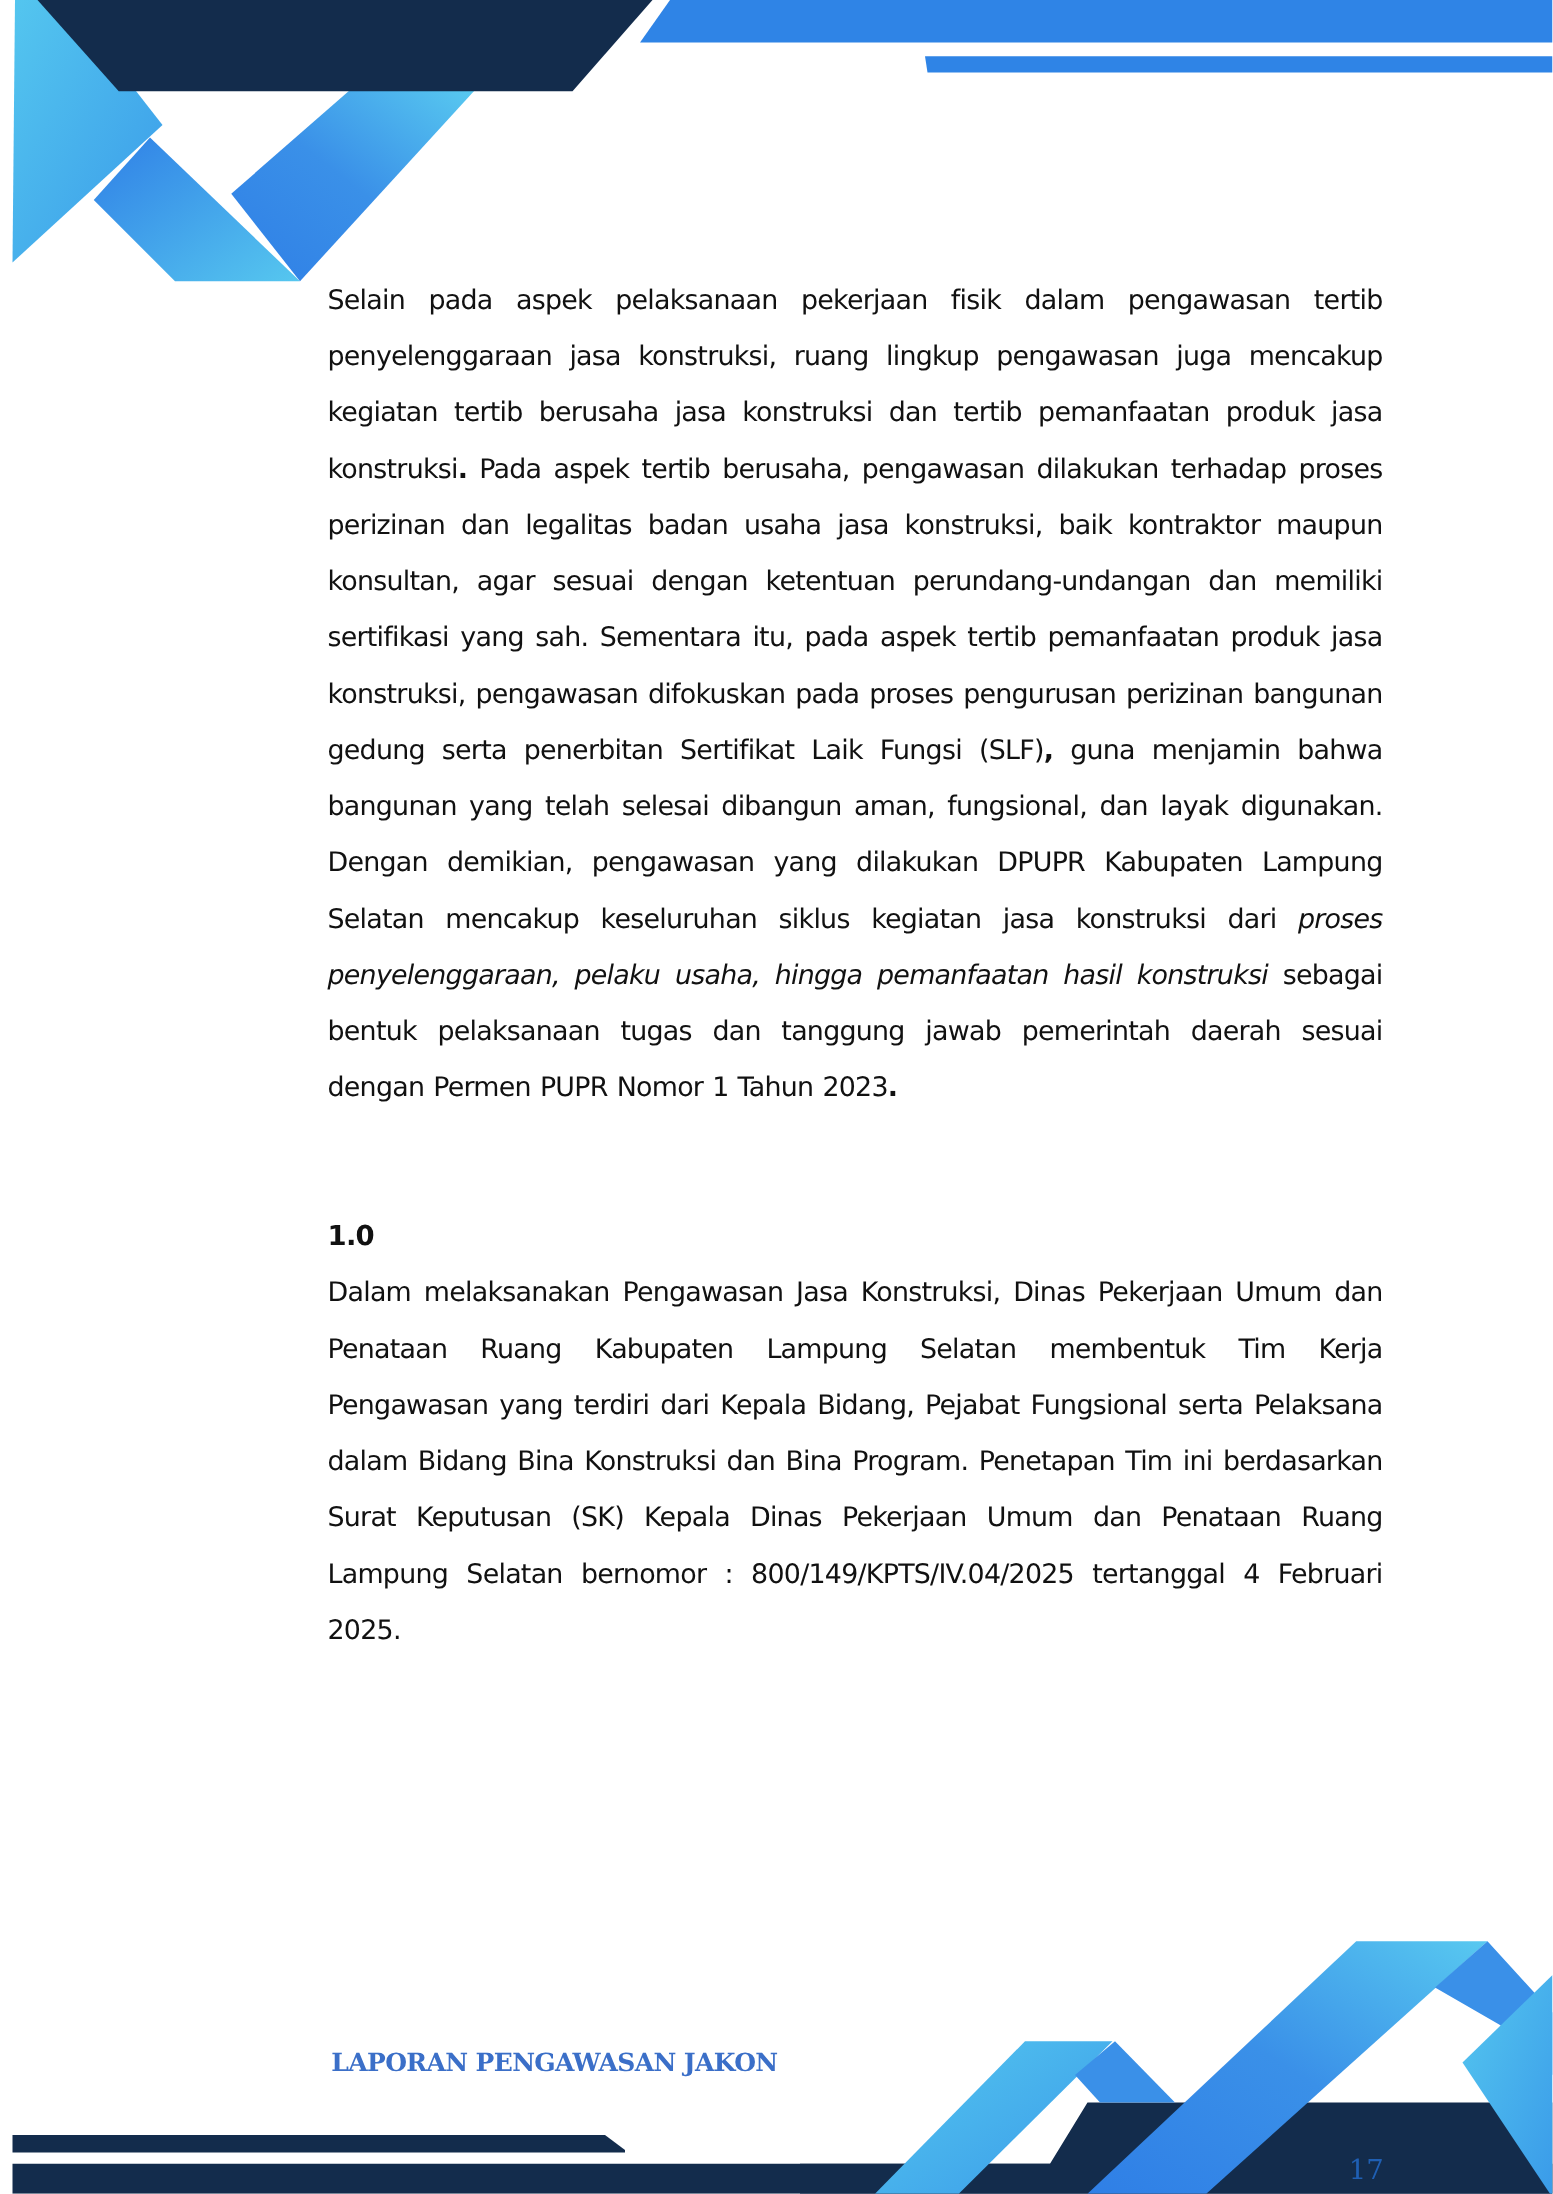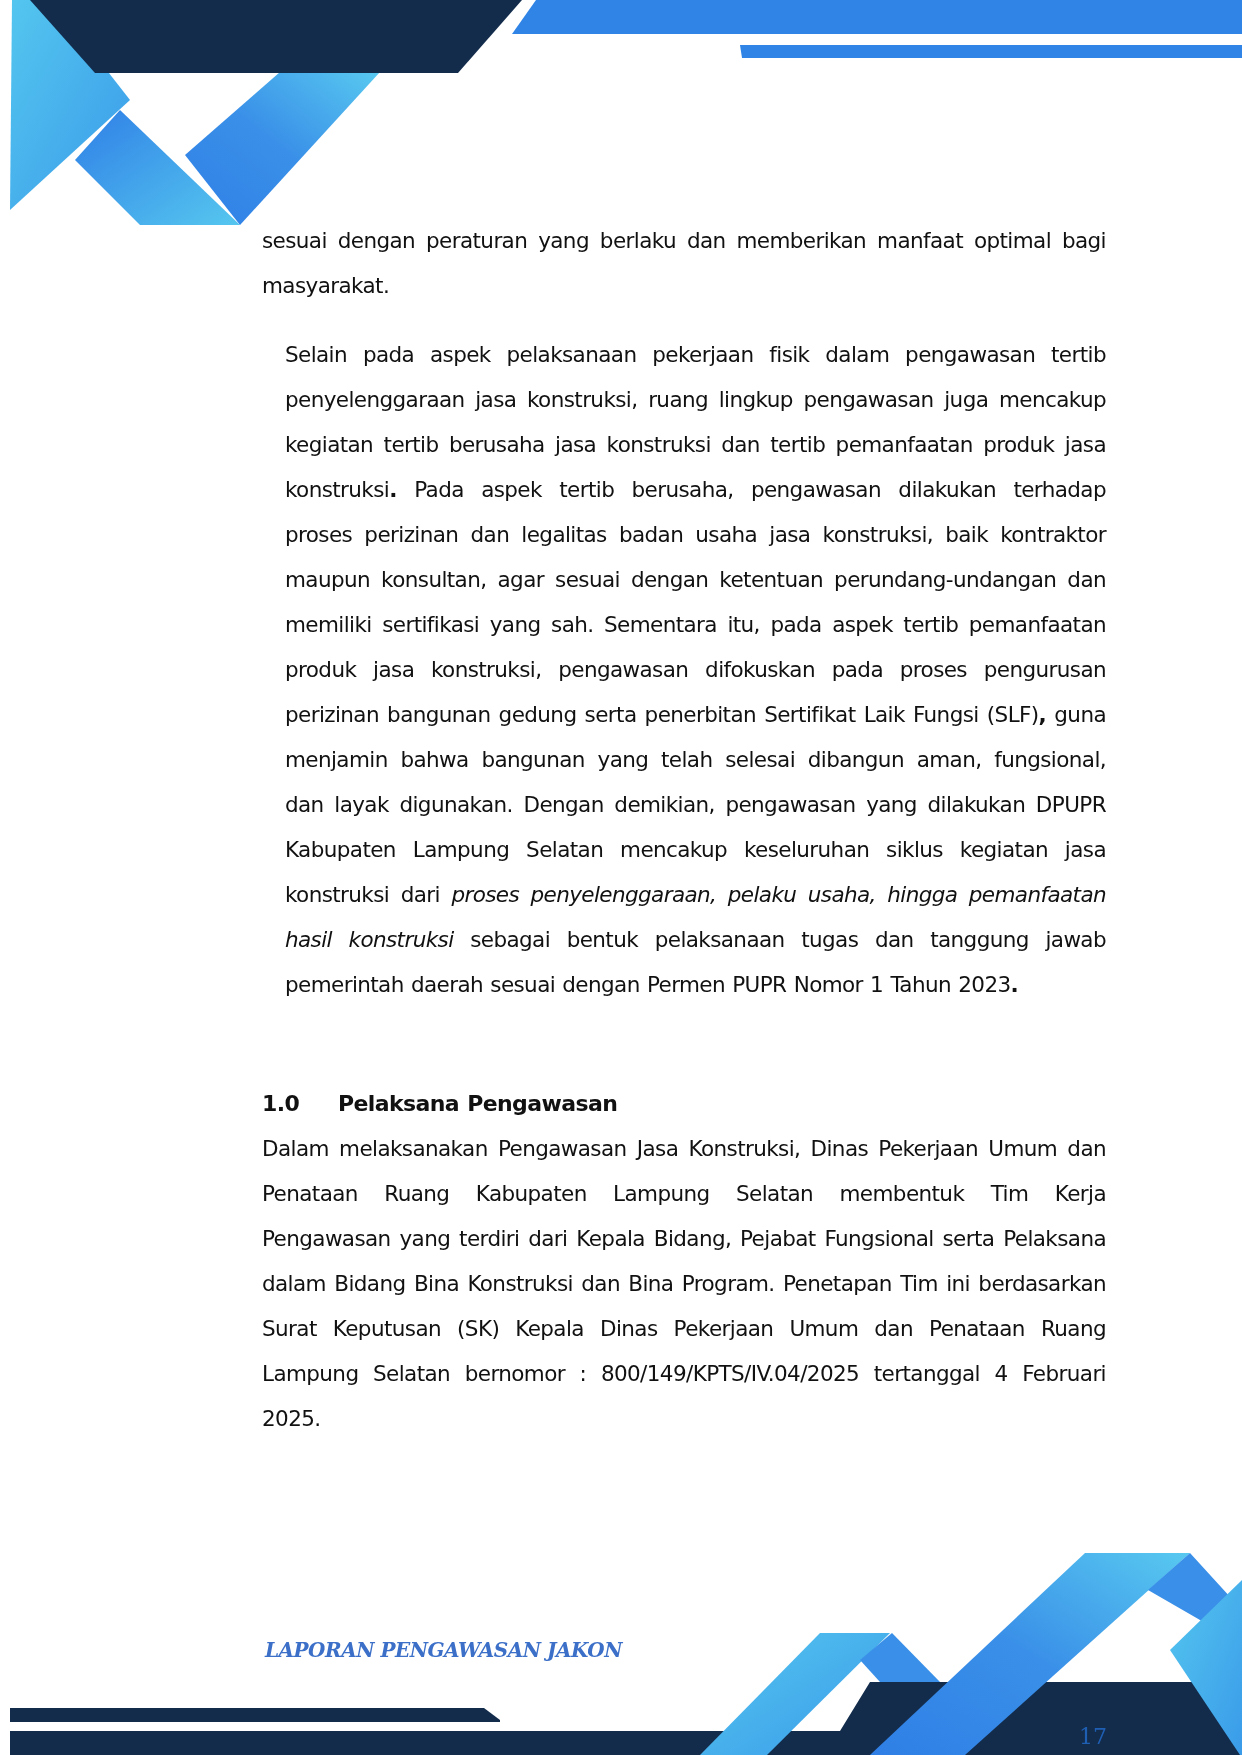--- a/index.html
+++ b/index.html
@@ -32,21 +32,20 @@
     font-size: 22px;
     display: flex;
   }
   .heading .num { width: 76px; }
   .heading-para { margin-top: 0 !important; }
   .footer-title {
     position: absolute;
     left: 265px;
     top: 1636px;
     font-family: "DejaVu Serif", serif;
-    font-style: italic;
     font-weight: bold;
     font-size: 20px;
     line-height: 28px;
     color: #3b6fc8;
     letter-spacing: -0.5px;
   }
   .page-num {
     position: absolute;
     left: 1079px;
     top: 1724px;
@@ -91,29 +90,25 @@
     <polygon points="640,1731 840,1731 870,1682 1080,1682 1130,1682 1242,1682 1242,1755 640,1755" fill="#132c4c"></polygon>
     <polygon points="700,1755 820,1633 890,1633 767,1755" fill="url(#gLight)"></polygon>
     <polygon points="860,1660 892,1633 940,1682 880,1682" fill="#3a90e8"></polygon>
     <polygon points="870,1755 1085,1553 1190,1553 965,1755" fill="url(#gBlue2)"></polygon>
     <polygon points="1148,1590 1190,1553 1242,1610 1242,1660 1200,1620" fill="#3a90e8"></polygon>
     <polygon points="1170,1650 1242,1580 1242,1755 1240,1755" fill="url(#gLight)"></polygon>
   </g>
 </svg>
 
 <main class="content">
-  <p class="para">
-    <span>sesuai dengan peraturan yang berlaku dan memberikan manfaat optimal bagi masyarakat.</span>
-  </p>
 
   <p class="para"><span>Selain pada aspek pelaksanaan pekerjaan fisik dalam pengawasan tertib penyelenggaraan jasa konstruksi, ruang lingkup pengawasan juga mencakup kegiatan tertib berusaha jasa konstruksi dan tertib pemanfaatan produk jasa konstruksi</span><b>.</b><span> Pada aspek tertib berusaha, pengawasan dilakukan terhadap proses perizinan dan legalitas badan usaha jasa konstruksi, baik kontraktor maupun konsultan, agar sesuai dengan ketentuan perundang-undangan dan memiliki sertifikasi yang sah. Sementara itu, pada aspek tertib pemanfaatan produk jasa konstruksi, pengawasan difokuskan pada proses pengurusan perizinan bangunan gedung serta penerbitan Sertifikat Laik Fungsi (SLF)</span><b>,</b><span> guna menjamin bahwa bangunan yang telah selesai dibangun aman, fungsional, dan layak digunakan. Dengan demikian, pengawasan yang dilakukan DPUPR Kabupaten Lampung Selatan mencakup keseluruhan siklus kegiatan jasa konstruksi dari </span><em>proses penyelenggaraan, pelaku usaha, hingga pemanfaatan hasil konstruksi</em><span> sebagai bentuk pelaksanaan tugas dan tanggung jawab pemerintah daerah sesuai dengan Permen PUPR Nomor 1 Tahun 2023</span><b>.</b></p>
 
   <h2 class="heading">
     <span class="num">1.0</span>
-    <span>Pelaksana Pengawasan</span>
   </h2>
 
   <p class="para heading-para">
     <span>Dalam melaksanakan Pengawasan Jasa Konstruksi, Dinas Pekerjaan Umum dan Penataan Ruang Kabupaten Lampung Selatan membentuk Tim Kerja Pengawasan yang terdiri dari Kepala Bidang, Pejabat Fungsional serta Pelaksana dalam Bidang Bina Konstruksi dan Bina Program. Penetapan Tim ini berdasarkan Surat Keputusan (SK) Kepala Dinas Pekerjaan Umum dan Penataan Ruang Lampung Selatan bernomor : 800/149/KPTS/IV.04/2025 tertanggal 4 Februari 2025.</span>
   </p>
 </main>
 
 <div class="footer-title">
   <div>LAPORAN PENGAWASAN JAKON</div>
 </div>

